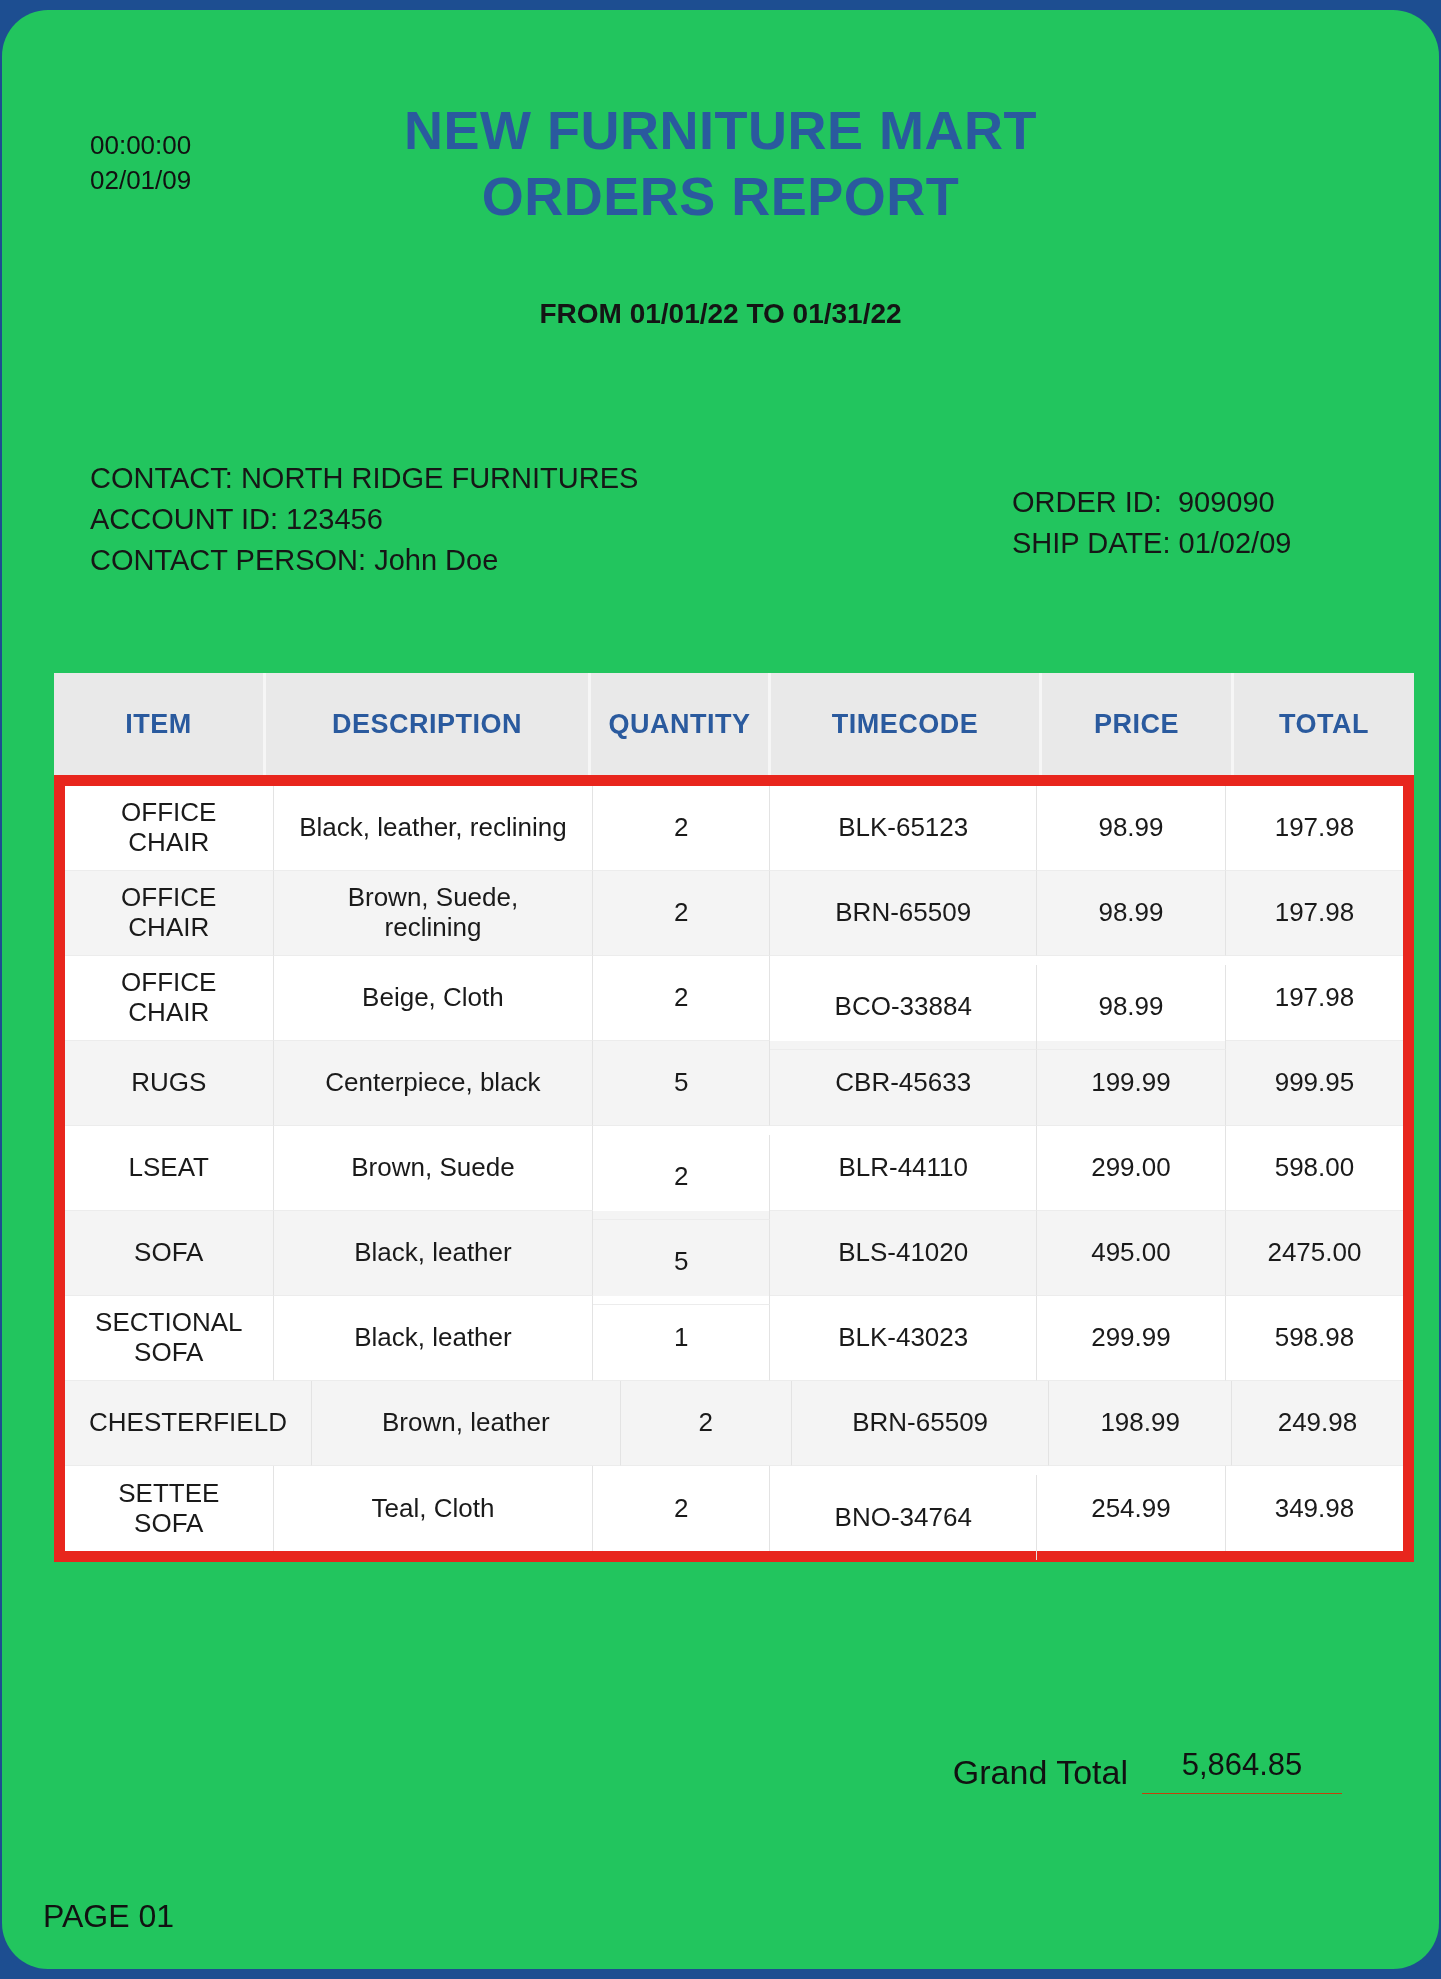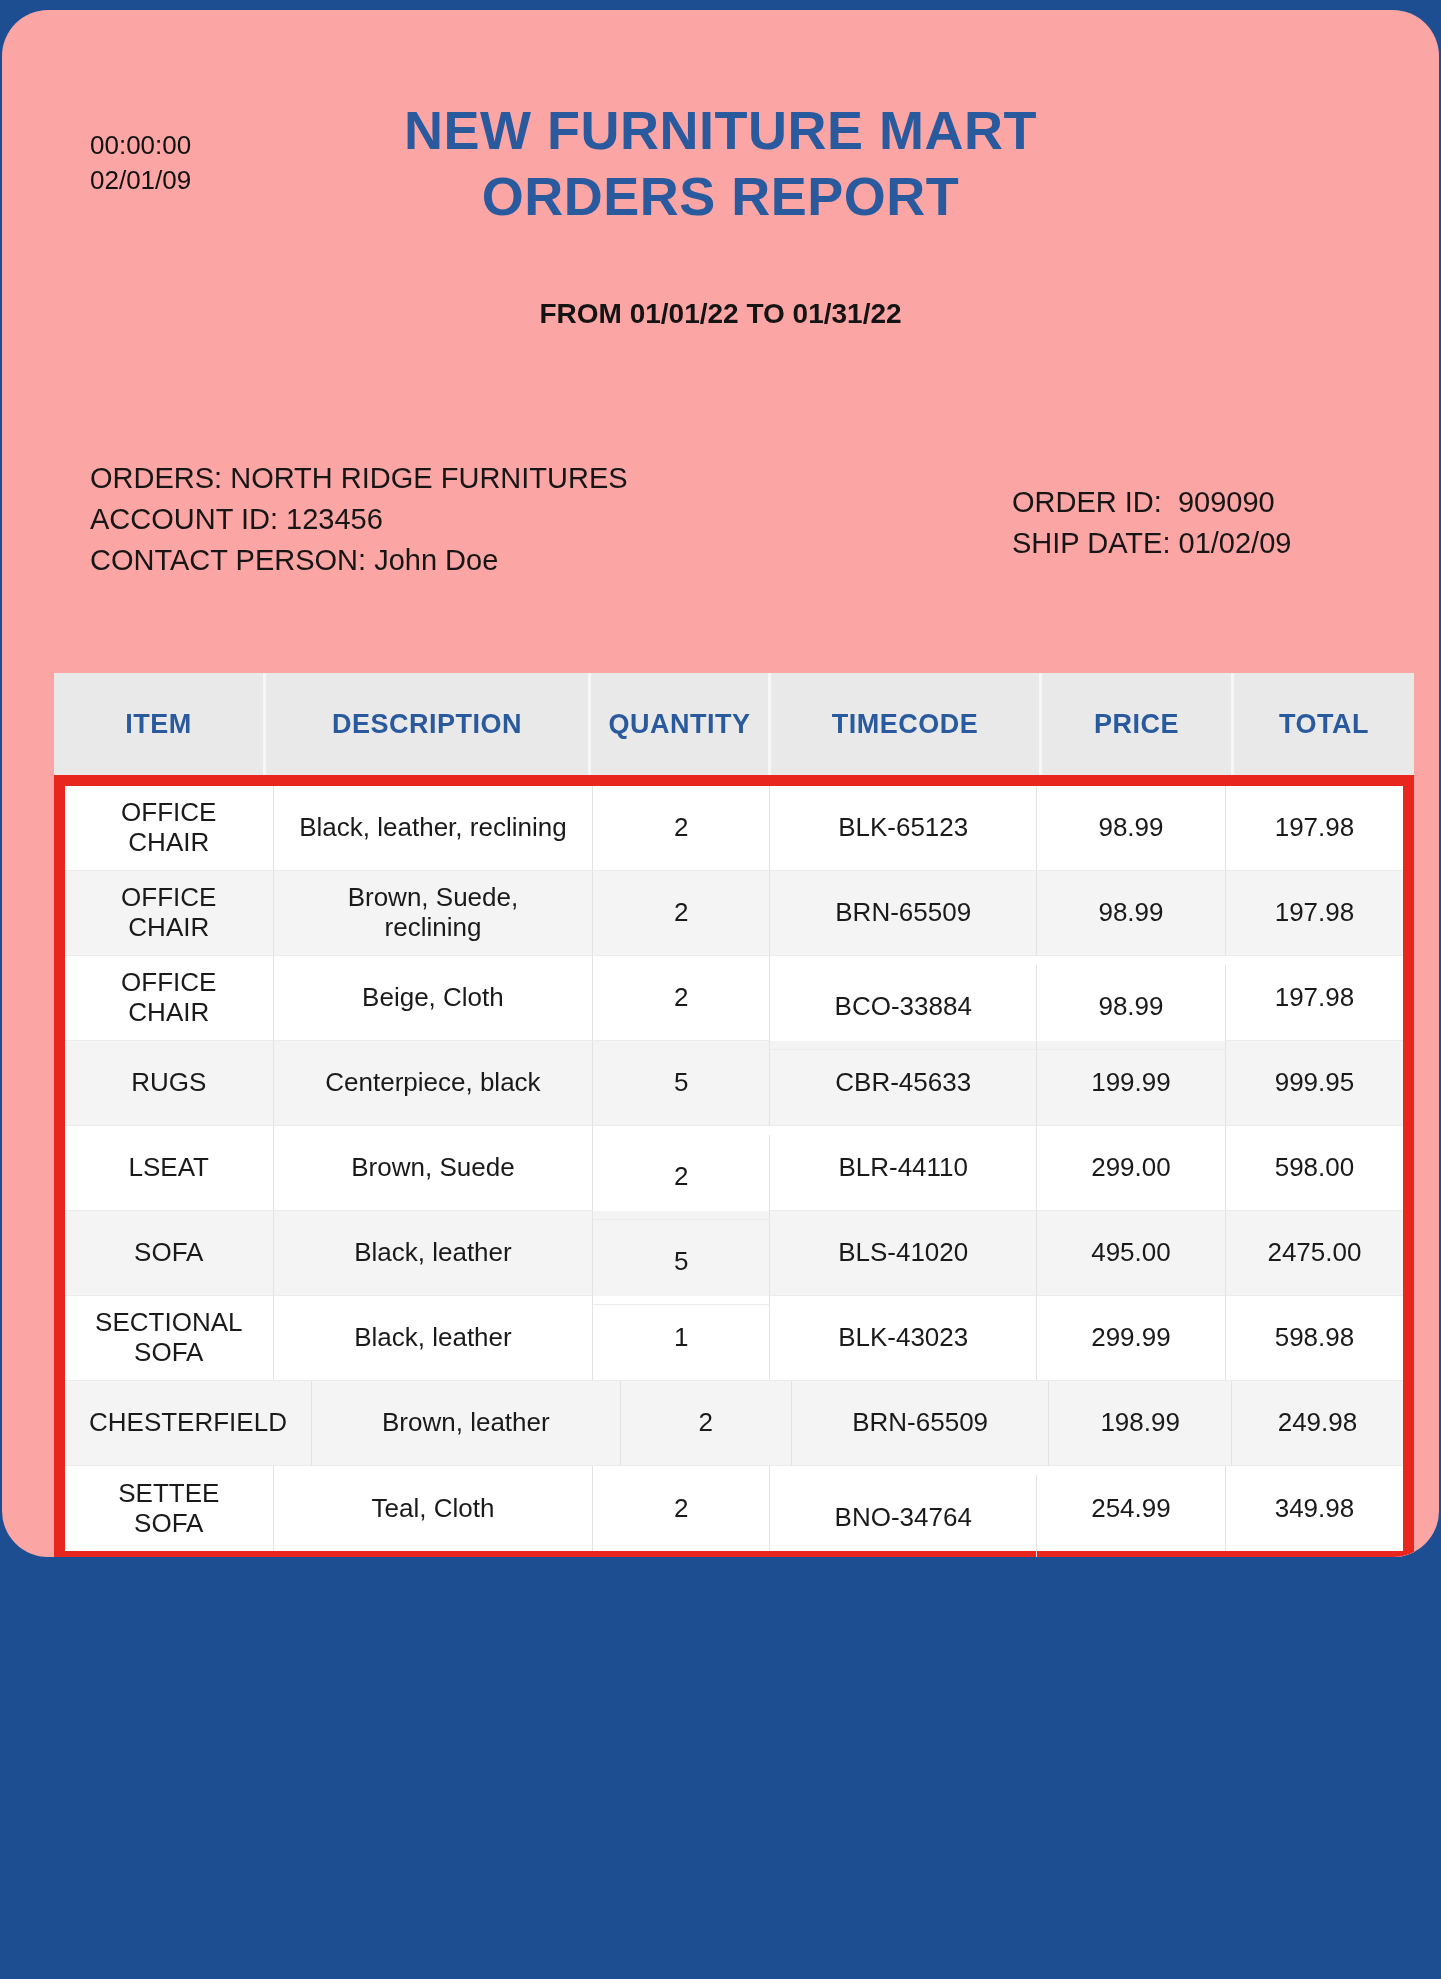--- a/index.html
+++ b/index.html
@@ -5,23 +5,23 @@
   * { margin: 0; padding: 0; box-sizing: border-box; }
   html, body { background: #1d4e91; }
   body {
     font-family: "Liberation Sans", "DejaVu Sans", sans-serif;
     color: #1a1a1a;
     width: 1441px;
   }
   .page {
     position: relative;
     width: 1437px;
-    height: 1547px;
+    height: 1959px;
     margin: 10px auto;
-    background: #fca5a5;
+    background: #22c55e;
     border-radius: 46px;
     overflow: hidden;
   }
 
   
   .timestamp {
     position: absolute;
     left: 88px; top: 118px;
     font-size: 26px;
     line-height: 1.35;
@@ -162,21 +162,21 @@
   </div>
 
   <div class="report-title">
     <div>NEW FURNITURE MART</div>
     <div>ORDERS REPORT</div>
   </div>
 
   <div class="date-range">FROM 01/01/22 TO 01/31/22</div>
 
   <div class="info-left">
-    <div><span>ORDERS:</span> <span>NORTH RIDGE FURNITURES</span></div>
+    <div><span>CONTACT:</span> <span>NORTH RIDGE FURNITURES</span></div>
     <div><span>ACCOUNT ID:</span> <span>123456</span></div>
     <div><span>CONTACT PERSON:</span> <span>John Doe</span></div>
   </div>
 
   <div class="info-right">
     <div><span>ORDER ID:</span>&nbsp; <span>909090</span></div>
     <div><span>SHIP DATE:</span> <span>01/02/09</span></div>
   </div>
 
   <div class="orders-table">

